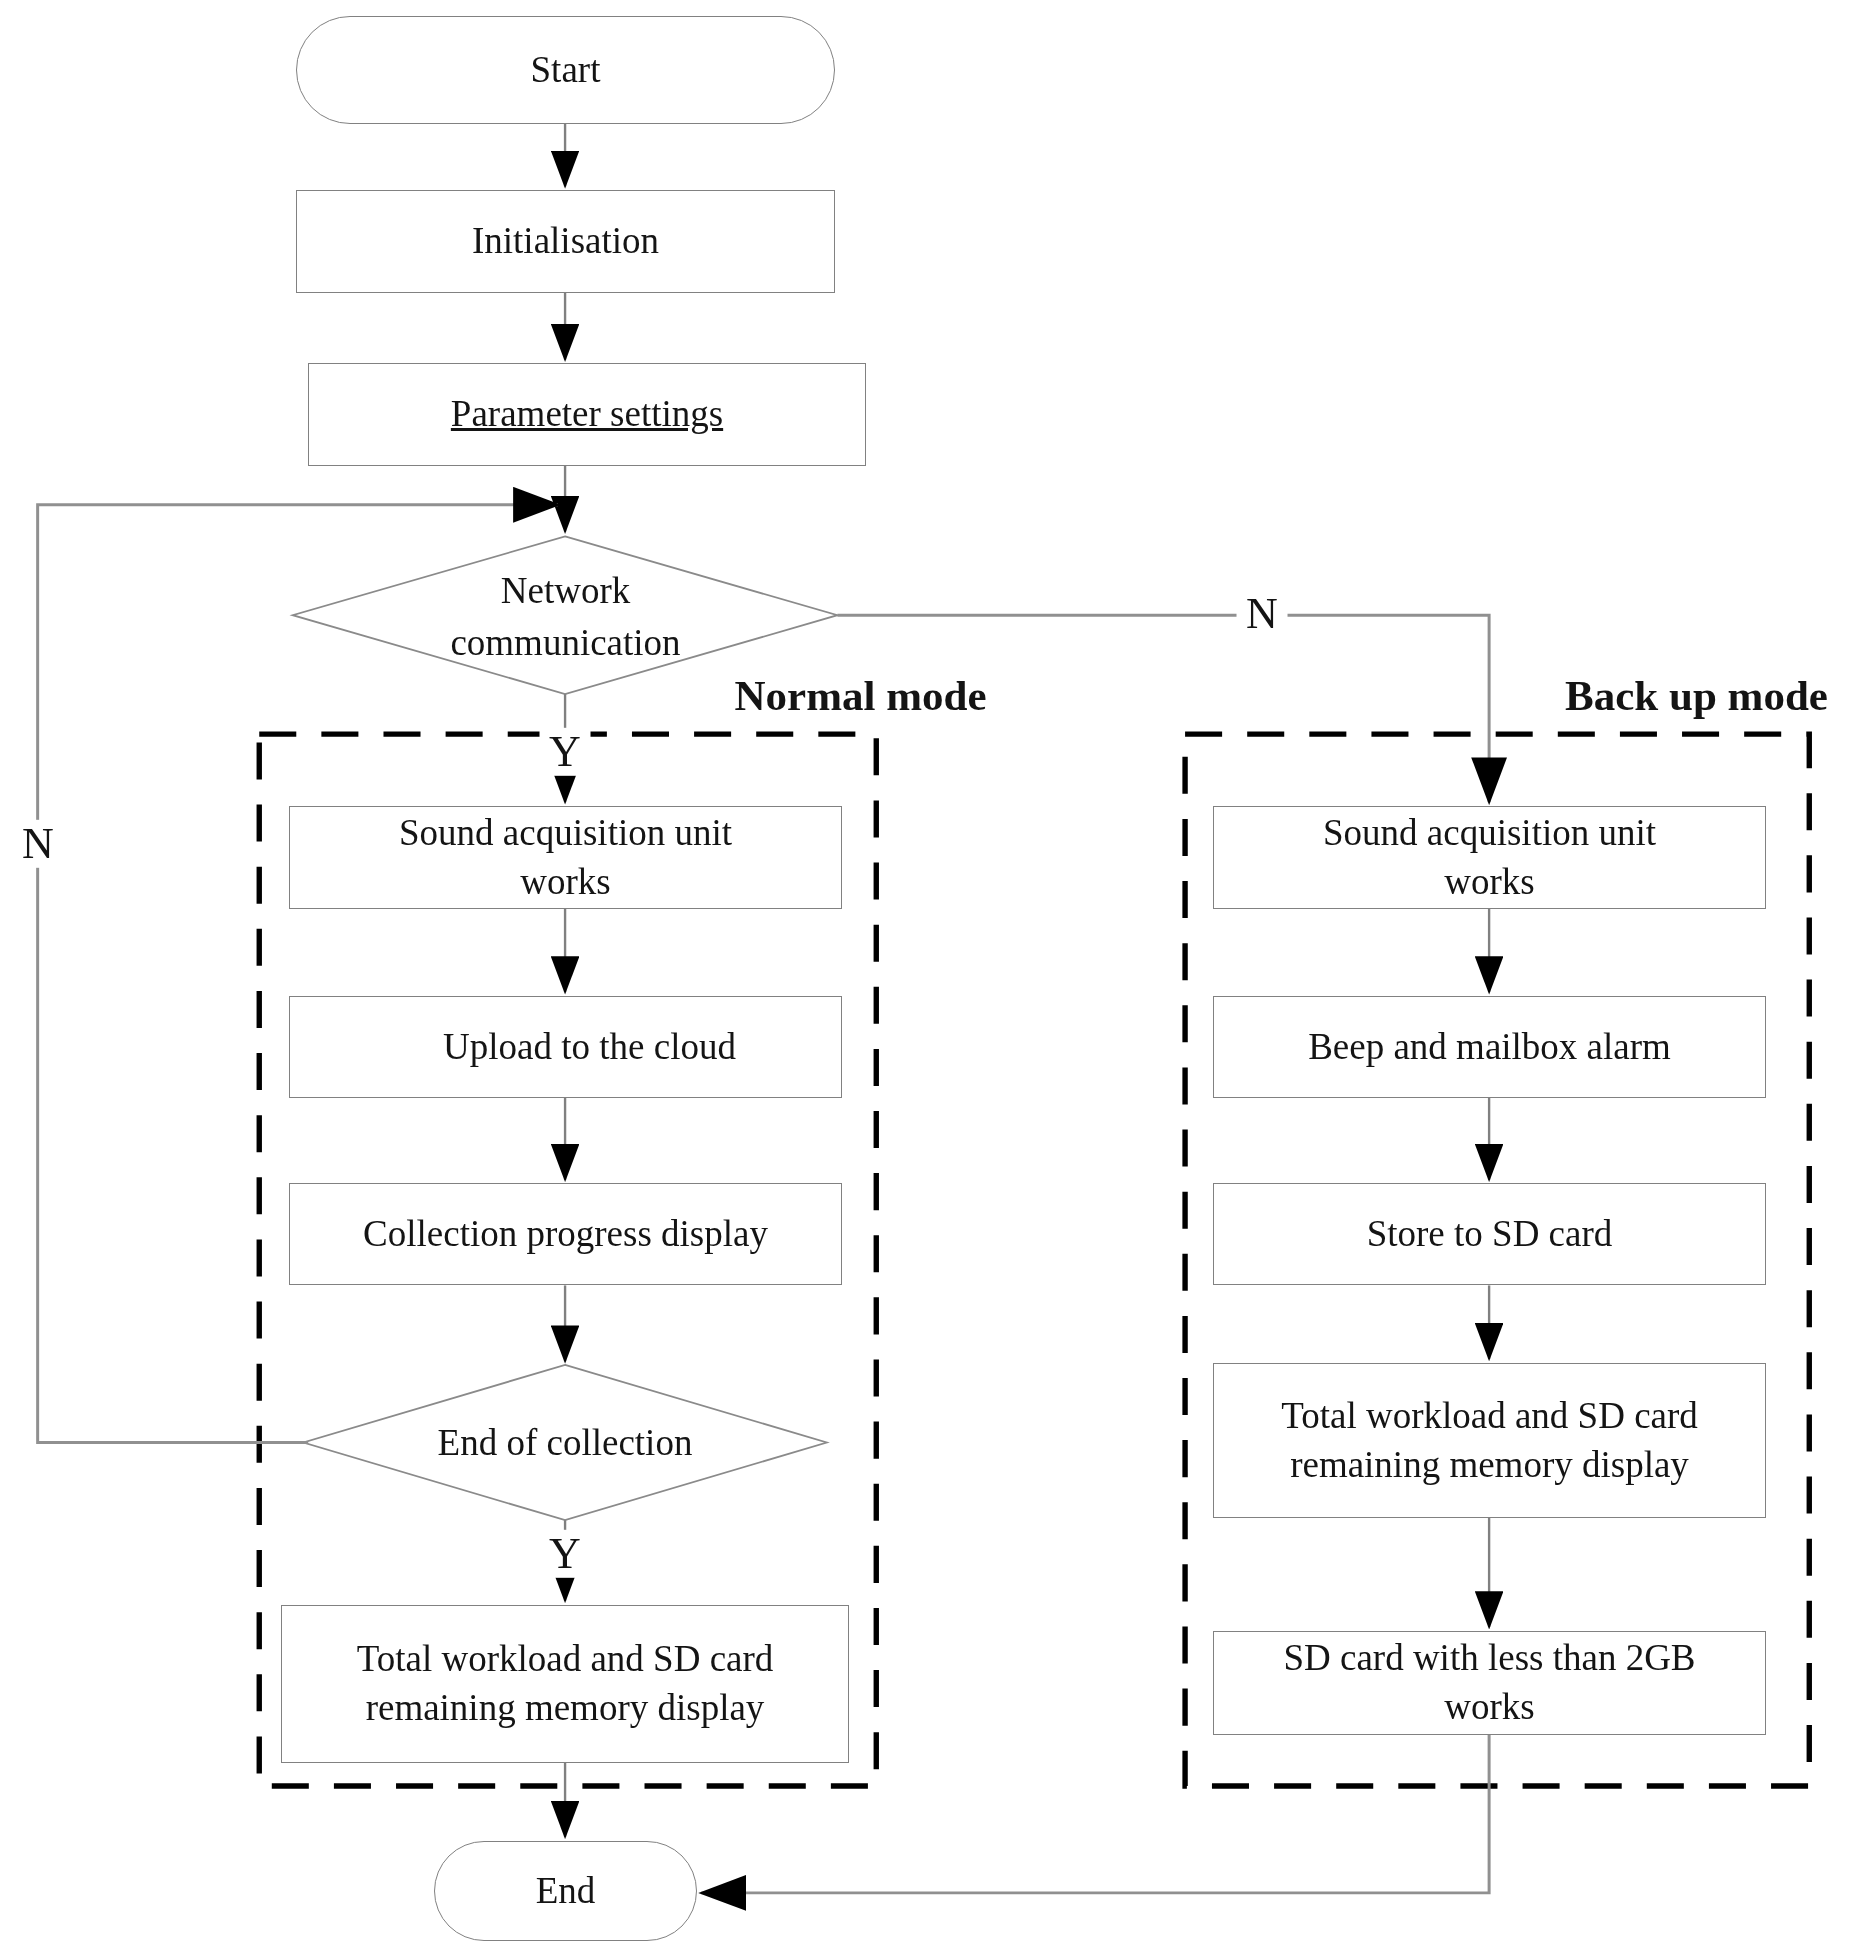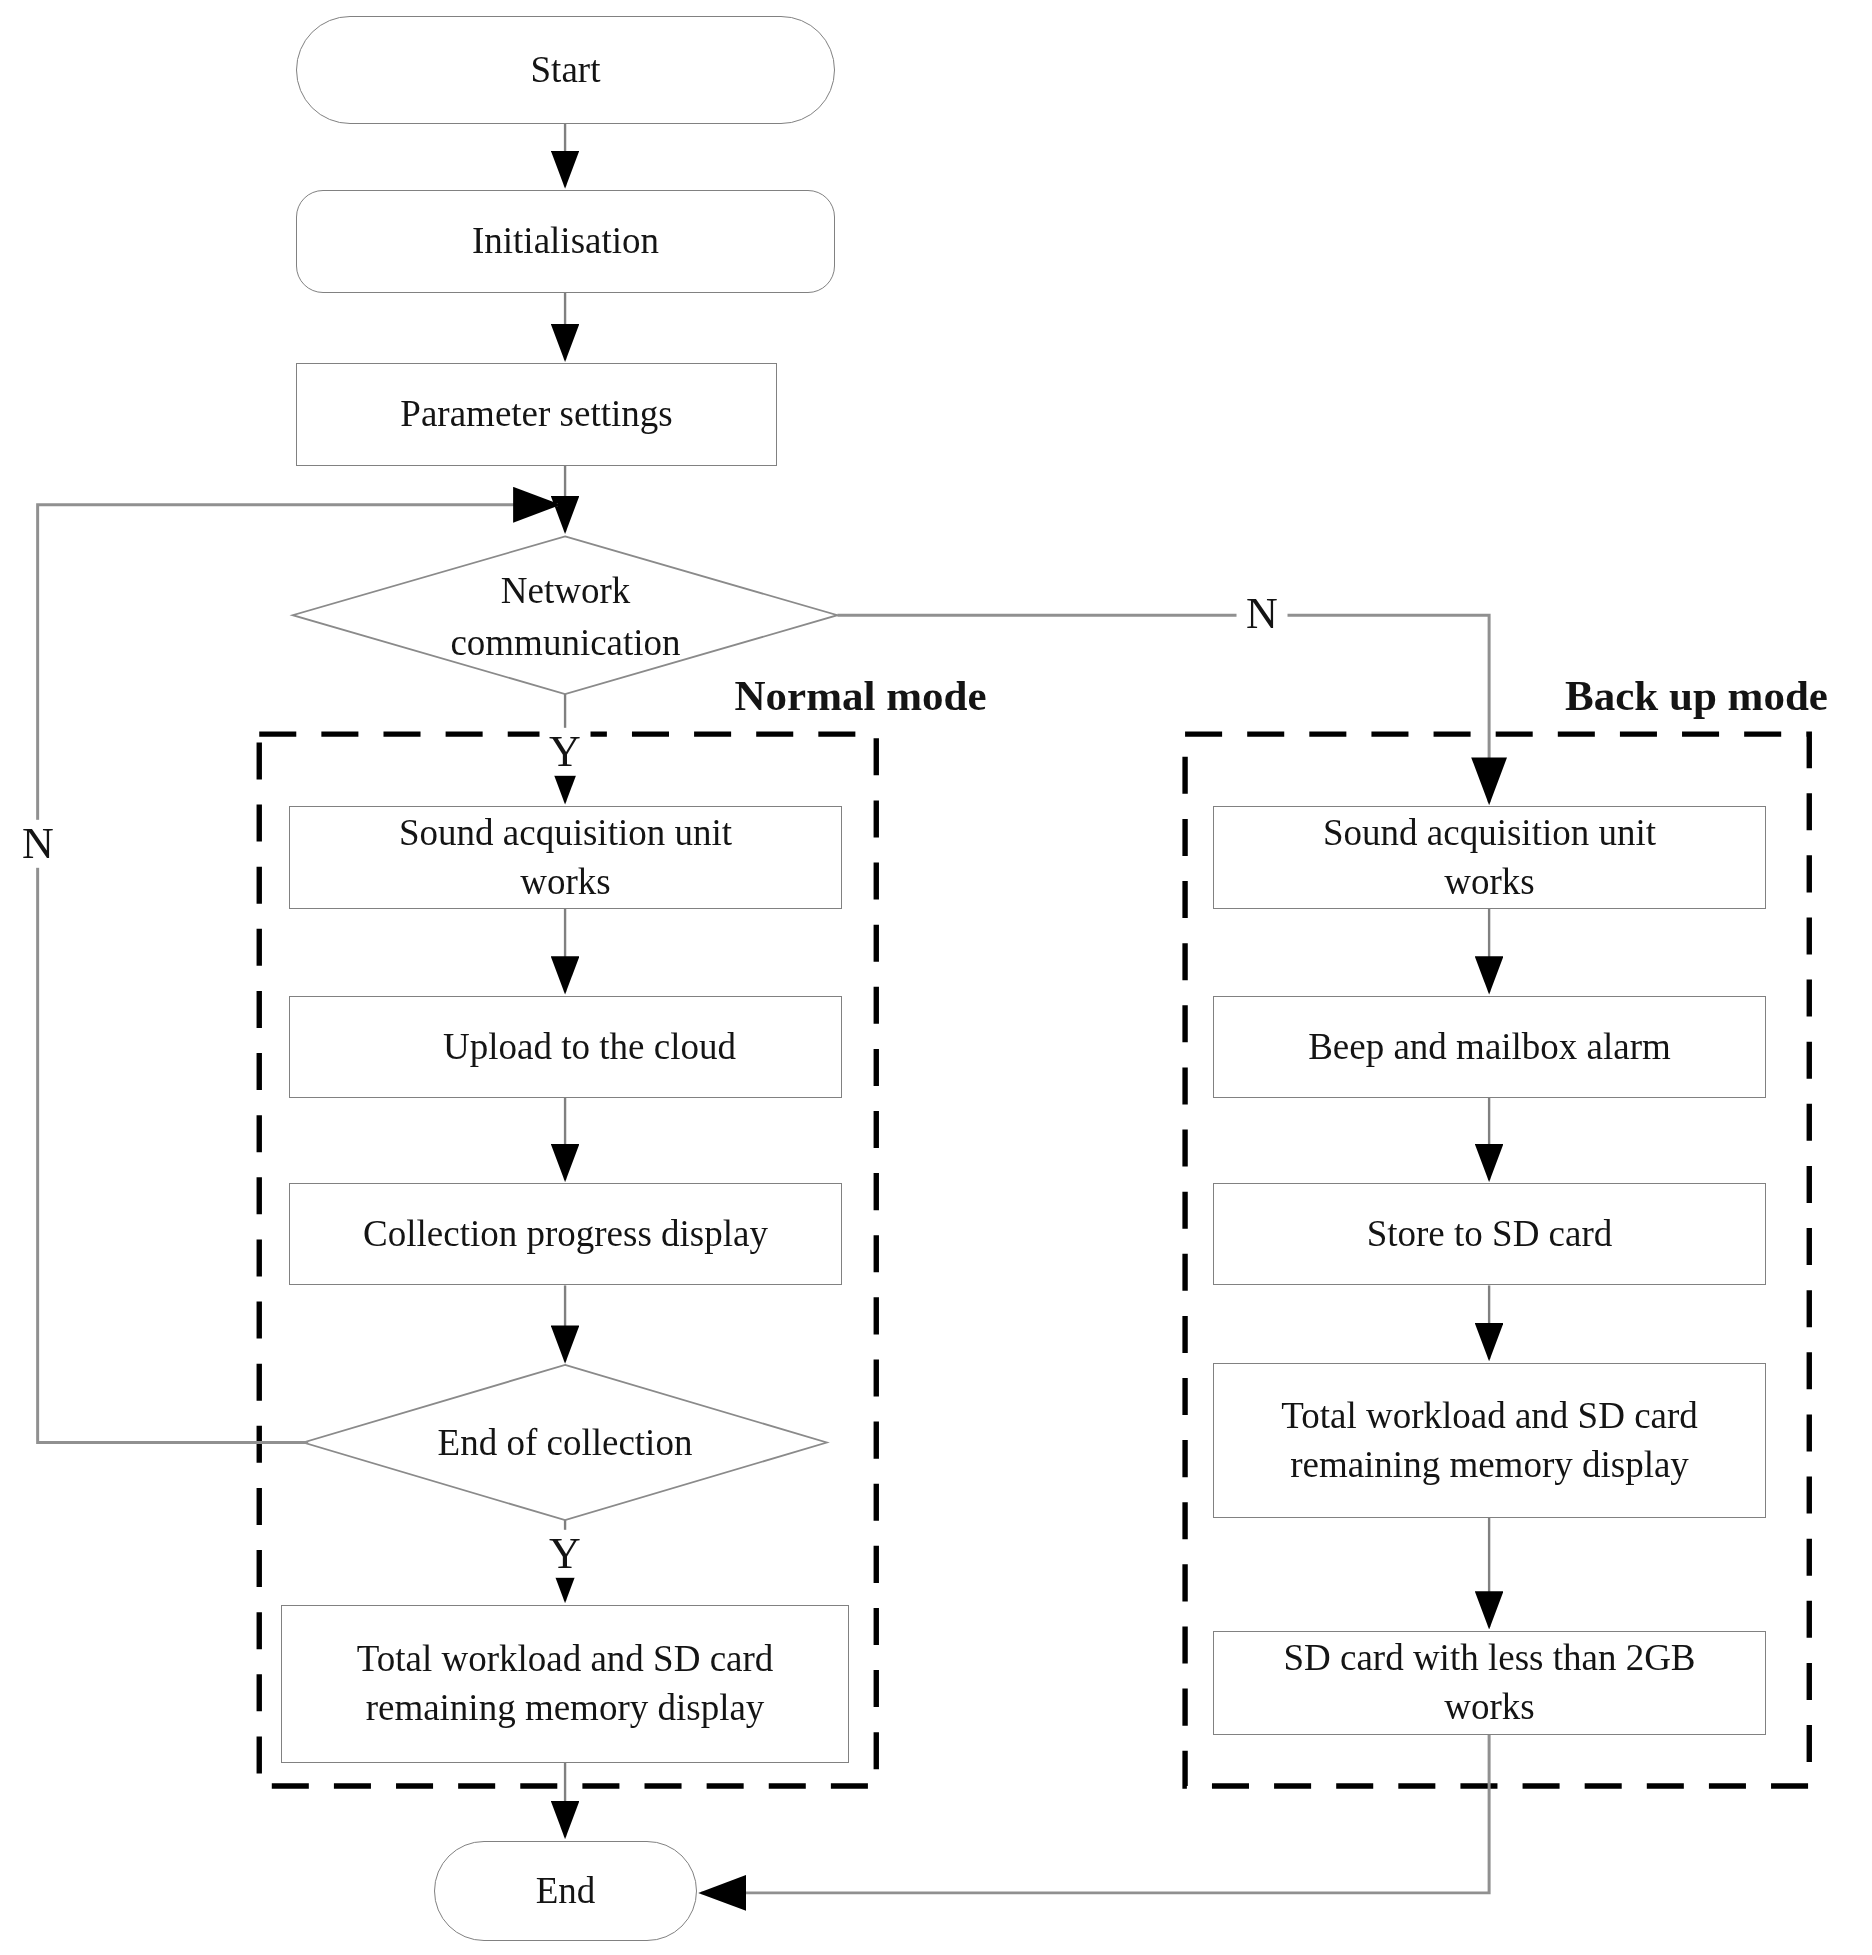--- a/index.html
+++ b/index.html
@@ -70,25 +70,25 @@
     <line x1="2493" y1="1838" x2="2493" y2="1975" stroke="#808080" stroke-width="4" marker-end="url(#ah)"></line>
     <line x1="2493" y1="2152" x2="2493" y2="2275" stroke="#808080" stroke-width="4" marker-end="url(#ah)"></line>
     <line x1="2493" y1="2540" x2="2493" y2="2724" stroke="#808080" stroke-width="4" marker-end="url(#ah)"></line>
     <polyline points="2493,2904 2493,3169 1174,3169" fill="none" stroke="#909090" stroke-width="5" marker-end="url(#ah)"></polyline>
   </svg>
 
   <div class="node stadium" style="left:296px; top:16px; width:539px; height:108px;font-family:Liberation Serif, serif;">
     <span class="inner">Start</span>
   </div>
 
-  <div class="node" style="left:296px; top:190px; width:539px; height:103px;border-radius:27px;">
+  <div class="node" style="left:296px; top:190px; width:539px; height:103px;">
     <span class="inner">Initialisation</span>
   </div>
 
-  <div class="node" style="left:296px; top:363px; width:481px; height:103px;">
+  <div class="node" style="left:308px; top:363px; width:558px; height:103px;text-decoration:underline;">
     <span class="inner">Parameter settings</span>
   </div>
 
   <div class="diamond-text" style="left:398px; top:541px; width:335px; height:151px;">Network communication</div>
 
   <div class="region-label" style="left:711px; top:672px; width:299px;">Normal mode</div>
   <div class="region-label" style="left:1547px; top:672px; width:299px;">Back up mode</div>
 
   <div class="edge-label" style="left:565px; top:752px;">Y</div>
   <div class="edge-label" style="left:1262px; top:614px;">N</div>

